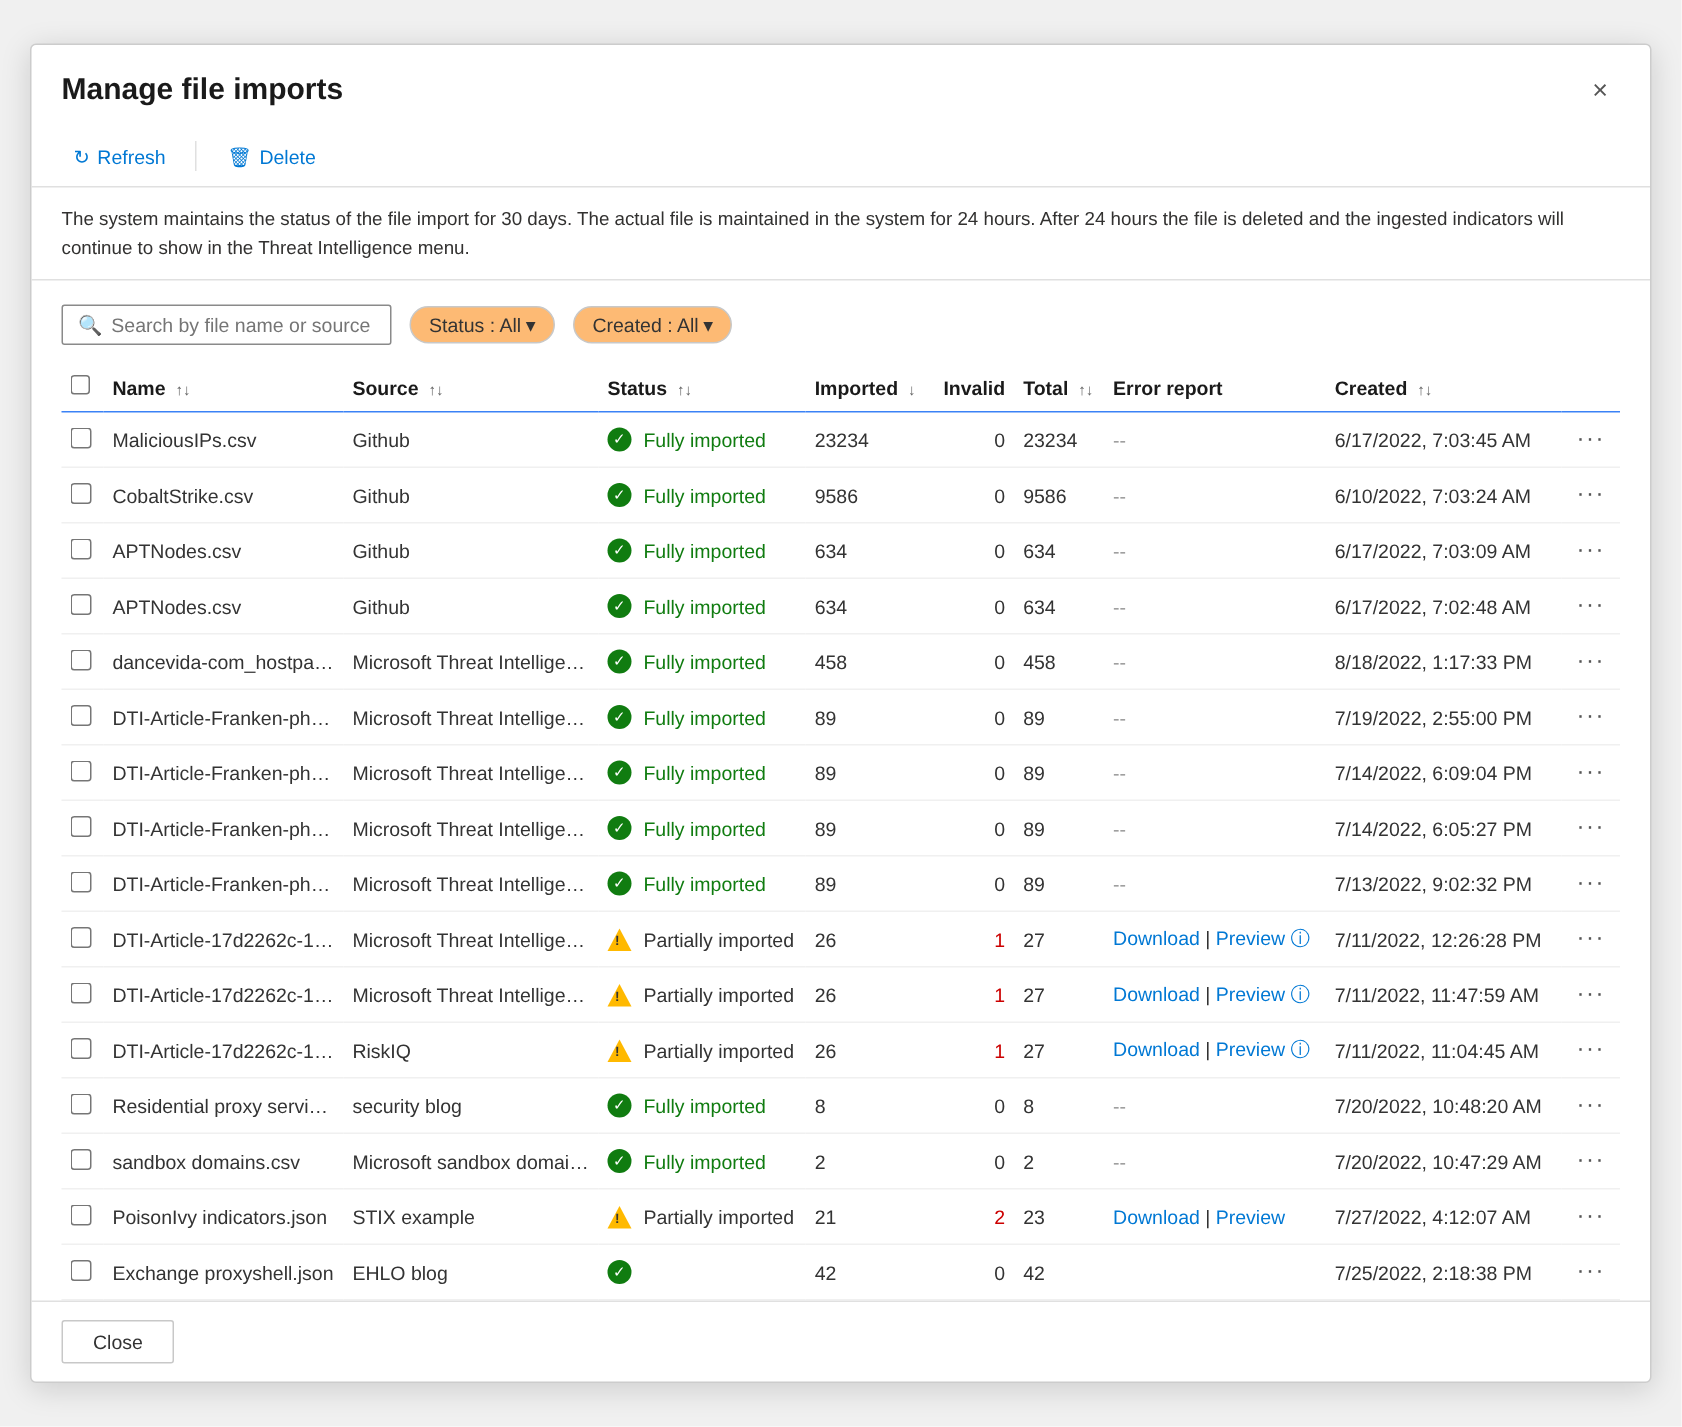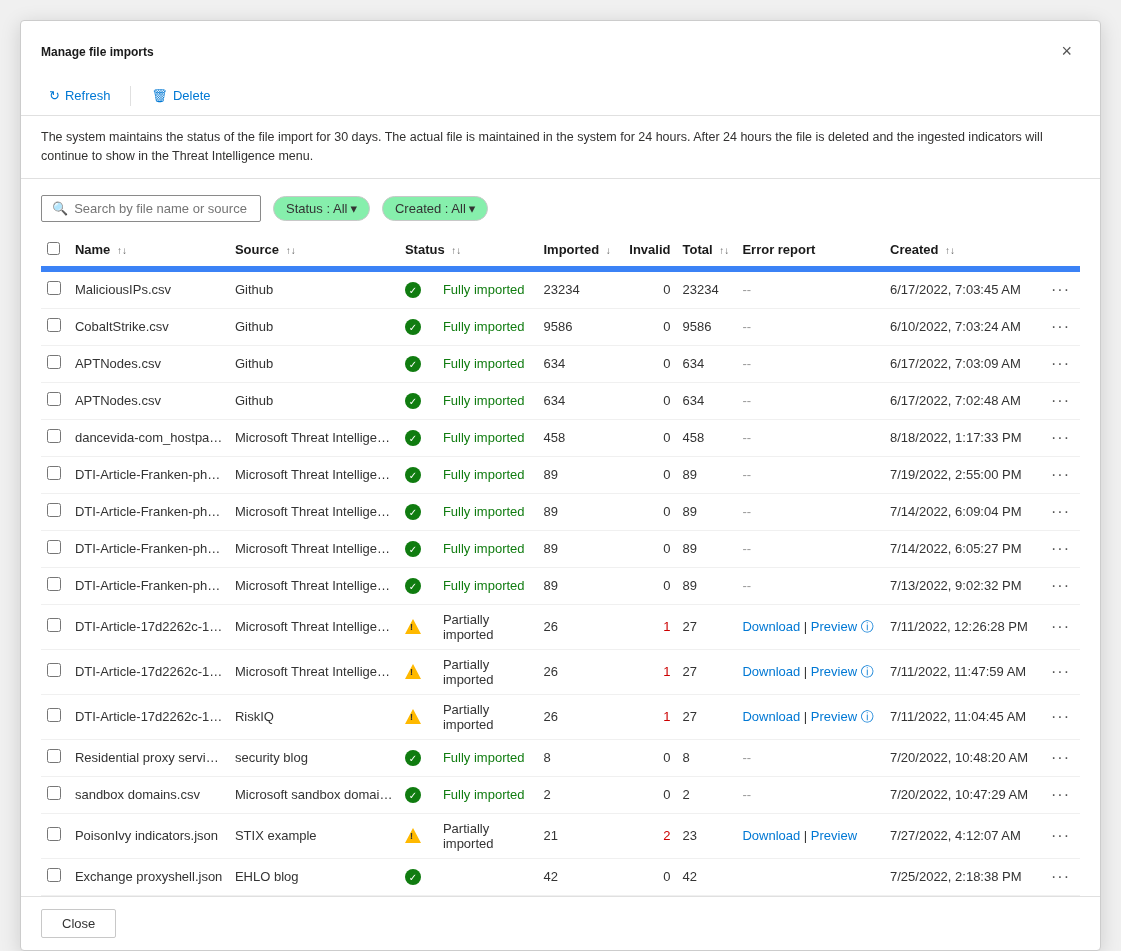--- a/index.html
+++ b/index.html
@@ -24,21 +24,21 @@
       box-shadow: 0 4px 20px rgba(0,0,0,0.15);
     }
     .dialog-header {
       display: flex;
       align-items: center;
       justify-content: space-between;
       padding: 16px 20px 10px 20px;
       border-bottom: none;
     }
     .dialog-title {
-      font-size: 12px;
+      font-size: 20px;
       font-weight: 600;
       color: #1a1a1a;
     }
     .close-btn {
       background: none;
       border: none;
       cursor: pointer;
       font-size: 18px;
       color: #555;
       padding: 4px 8px;
@@ -101,41 +101,41 @@
       background: transparent;
     }
     .search-icon-svg { color: #555; font-size: 13px; }
     .filter-chip {
       display: flex;
       align-items: flex-start;
       border: 1px solid #c8c8c8;
       border-radius: 14px;
       padding: 4px 12px;
       font-size: 13px;
-      background: #86efac;
+      background: #fdba74;
       cursor: pointer;
       color: #333;
       gap: 3px;
     }
     .table-container {
       flex: 1;
       overflow-y: auto;
       padding: 0 20px;
     }
     table {
       width: 100%;
       border-collapse: collapse;
       font-size: 13px;
     }
     thead th {
       text-align: left;
       padding: 8px 6px;
       font-weight: 600;
       color: #1a1a1a;
-      border-bottom: 6px solid #3b82f6;
+      border-bottom: 1px solid #3b82f6;
       white-space: nowrap;
       position: sticky;
       top: 0;
       background: #fff;
       z-index: 1;
     }
     thead th .sort-arrows { color: #666; font-size: 10px; margin-left: 3px; }
     tbody tr {
       border-bottom: 1px solid #f0f0f0;
     }
@@ -150,21 +150,21 @@
     .col-status { width: 140px; }
     .col-imported { width: 70px; text-align: left; }
     .col-invalid { width: 60px; text-align: right; }
     .col-total { width: 60px; text-align: left; }
     .col-error { width: 150px; }
     .col-created { width: 160px; }
     .col-actions { width: 36px; }
     .status-badge {
       display: flex;
       align-items: center;
-      gap: 22px;
+      gap: 8px;
     }
     .icon-success {
       display: inline-block;
       width: 16px;
       height: 16px;
       border-radius: 50%;
       background: #107c10;
       position: relative;
       flex-shrink: 0;
     }

